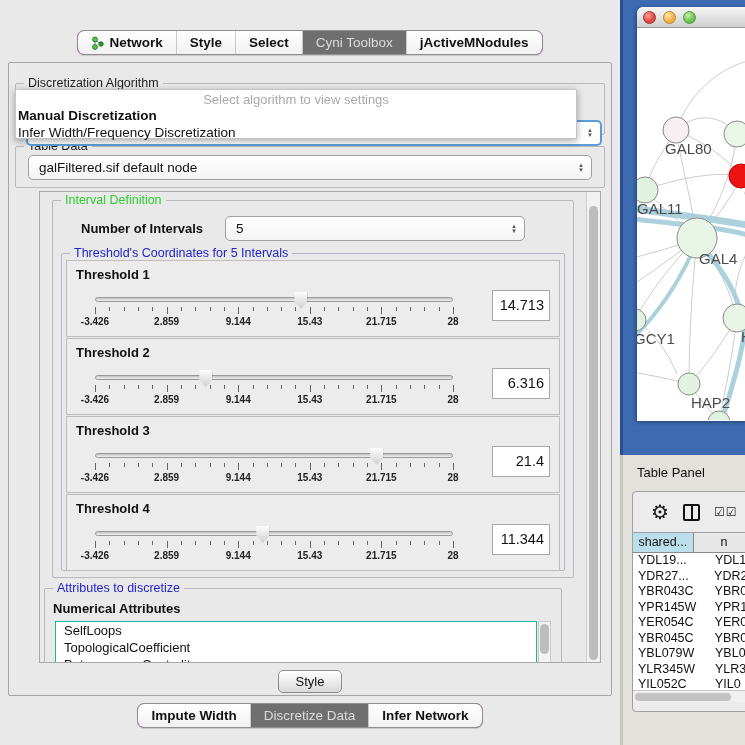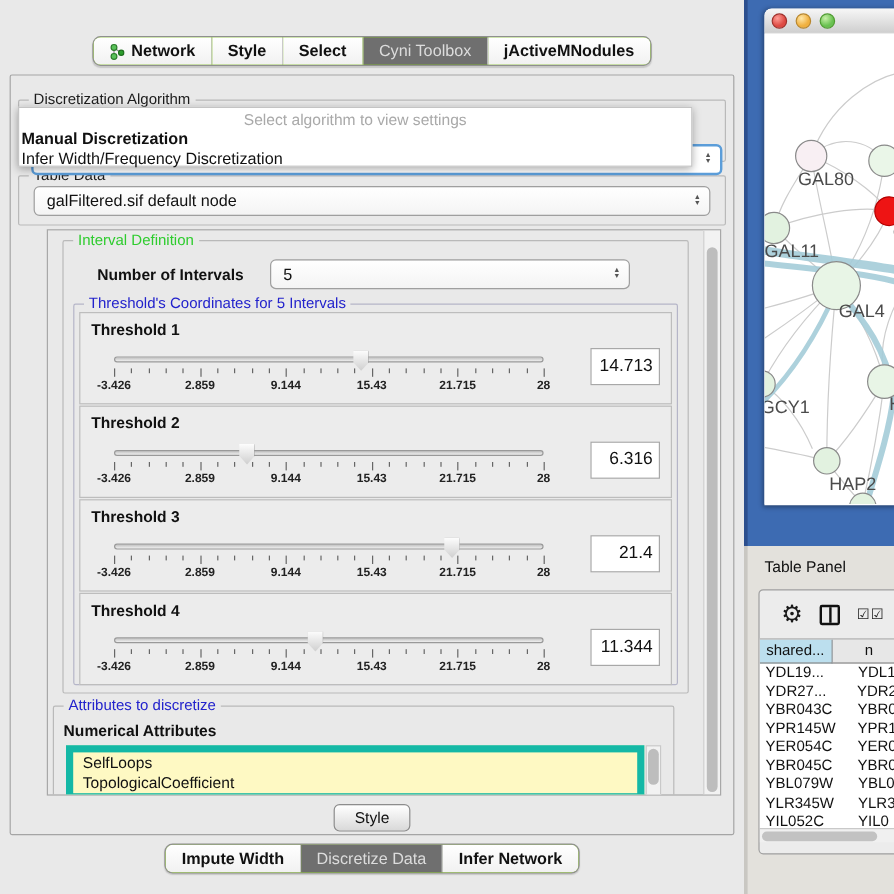--- a/index.html
+++ b/index.html
@@ -7,21 +7,21 @@
     font-family:"Liberation Sans", sans-serif; background:#e9e9e9; }
 
   
   #control-panel { position:absolute; left:0; top:0; width:620px; height:745px; background:#e9e9e9; }
   #cp-titlebar { position:absolute; left:0; top:0; width:100%; height:19px; display:flex; align-items:center;
     padding:0 8px; font-size:12.5px; color:#1a1a1a; }
   #cp-title { flex:1; }
   .float-icon { width:9px; height:9px; border:1.5px solid #111; margin-right:10px; }
   .close-icon { font-size:12px; font-weight:bold; color:#111; line-height:9px; }
 
-  .tabgroup { display:flex; border:1px solid #8f8f8f; border-radius:7px; overflow:hidden; background:#84cc16;
+  .tabgroup { display:flex; border:1px solid #8f8f8f; border-radius:7px; overflow:hidden; background:#a21caf;
     box-shadow:0 1px 1px rgba(0,0,0,.15); }
   .tab { padding:4px 13px; font-size:13.5px; font-weight:bold; color:#111; background:linear-gradient(#ffffff,#f1f1f1);
     border-right:1px solid #c9c9c9; display:flex; align-items:center; gap:5px; white-space:nowrap; }
   .tab:last-child { border-right:none; }
   .tab.selected { background:#6f6f6f; color:#dcdcdc; font-weight:normal; }
   #top-tabbar { position:absolute; left:0; top:30px; width:620px; display:flex; justify-content:center; }
   #bottom-tabbar { position:absolute; left:0; top:703px; width:620px; display:flex; justify-content:center; }
 
   #main-panel { position:absolute; left:8px; top:62px; width:604px; height:634px;
     border:1px solid #a5a5a5; border-radius:2px; background:#e9e9e9; }
@@ -69,22 +69,22 @@
   .tick { position:absolute; top:0; width:1px; background:#666; }
   .tick.minor { height:4px; }
   .tick.major { height:7px; }
   .tick-labels { position:relative; height:12px; margin-top:1px; }
   .tick-label { position:absolute; transform:translateX(-50%); font-size:10px; font-weight:bold; color:#222; white-space:nowrap; }
   .value-box { position:absolute; right:9px; top:29px; width:58px; height:31px; background:#fff; border:1px solid #a8a8a8;
     font-size:14.5px; color:#111; text-align:right; line-height:29px; padding-right:5px; }
 
   
   #attr-heading { position:absolute; left:8px; top:12px; font-size:13px; font-weight:bold; color:#111; }
-  #attr-list { position:absolute; left:10px; top:32px; right:24px; height:46px; background:#fef9c3;
-    border:6px solid #14b8a6; overflow:hidden; }
+  #attr-list { position:absolute; left:10px; top:32px; right:24px; height:46px; background:#ffffff;
+    border:1px solid #14b8a6; overflow:hidden; }
   .attr-item { font-size:13px; color:#111; padding-left:8px; line-height:17px; white-space:nowrap; }
   #attr-scrollbar { position:absolute; right:10px; top:32px; width:13px; height:46px; background:#f2f2f2; border:1px solid #c9c9c9; }
   #attr-thumb { position:absolute; left:1px; right:1px; top:2px; height:30px; background:#bdbdbd; border-radius:5px; }
 
   #apply-btn { position:absolute; left:50%; transform:translateX(-50%); top:607px; width:64px; height:23px;
     background:linear-gradient(#ffffff,#d9d9d9); border:1px solid #8d8d8d; border-radius:5px;
     font-size:13px; color:#111; text-align:center; line-height:21px; }
 
   
   #network-region { position:absolute; left:620px; top:0; width:125px; height:455px; background:#3d6bb2;

